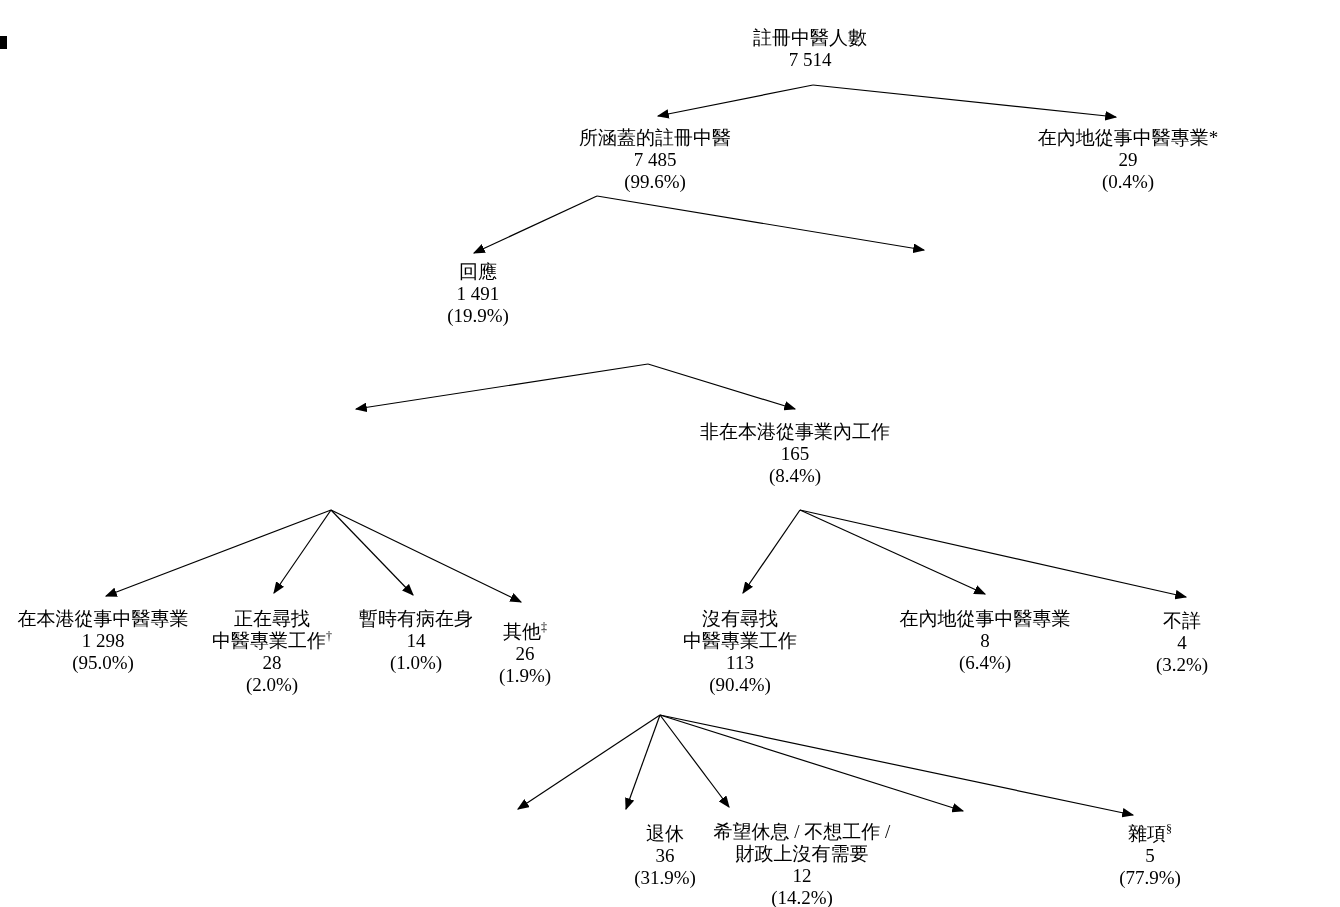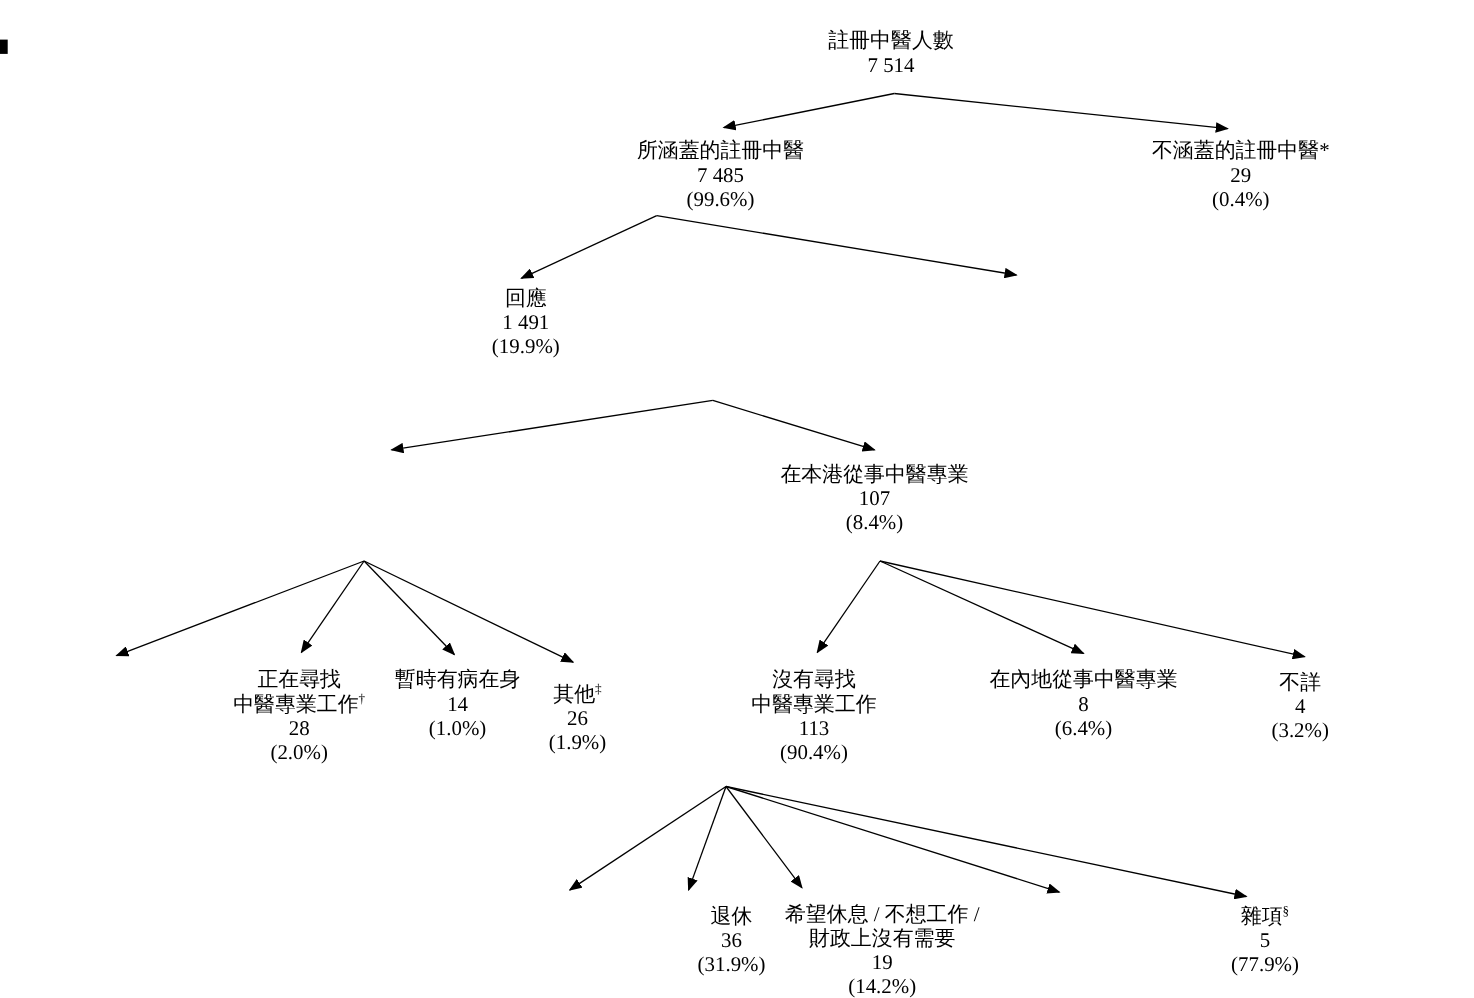--- a/index.html
+++ b/index.html
@@ -88,39 +88,44 @@
     <span class="node-value">7 514</span>
   </div>
 
   <div class="node" style="left:655px;top:127px">
     <span class="node-label">所涵蓋的註冊中醫</span>
     <span class="node-value">7 485</span>
     <span class="node-pct">(99.6%)</span>
   </div>
 
   <div class="node" style="left:1128px;top:127px">
-    <span class="node-label">不涵蓋的註冊中醫*</span>
+    <span class="node-label">在內地從事中醫專業*</span>
     <span class="node-value">29</span>
     <span class="node-pct">(0.4%)</span>
   </div>
 
   <div class="node" style="left:478px;top:261px">
     <span class="node-label">回應</span>
     <span class="node-value">1 491</span>
     <span class="node-pct">(19.9%)</span>
   </div>
 
 
 
   <div class="node" style="left:795px;top:421px">
-    <span class="node-label">在本港從事中醫專業</span>
-    <span class="node-value">107</span>
+    <span class="node-label">非在本港從事業內工作</span>
+    <span class="node-value">165</span>
     <span class="node-pct">(8.4%)</span>
   </div>
 
+  <div class="node" style="left:103px;top:608px">
+    <span class="node-label">在本港從事中醫專業</span>
+    <span class="node-value">1 298</span>
+    <span class="node-pct">(95.0%)</span>
+  </div>
 
   <div class="node" style="left:272px;top:608px">
     <span class="node-label">正在尋找</span>
     <span class="node-label"><span>中醫專業工作</span><sup>†</sup></span>
     <span class="node-value">28</span>
     <span class="node-pct">(2.0%)</span>
   </div>
 
   <div class="node" style="left:416px;top:608px">
     <span class="node-label">暫時有病在身</span>
@@ -156,21 +161,21 @@
 
   <div class="node" style="left:665px;top:823px">
     <span class="node-label">退休</span>
     <span class="node-value">36</span>
     <span class="node-pct">(31.9%)</span>
   </div>
 
   <div class="node" style="left:802px;top:821px">
     <span class="node-label">希望休息 / 不想工作 /</span>
     <span class="node-label">財政上沒有需要</span>
-    <span class="node-value">19</span>
+    <span class="node-value">12</span>
     <span class="node-pct">(14.2%)</span>
   </div>
 
 
   <div class="node" style="left:1150px;top:823px">
     <span class="node-label"><span>雜項</span><sup>§</sup></span>
     <span class="node-value">5</span>
     <span class="node-pct">(77.9%)</span>
   </div>
 

